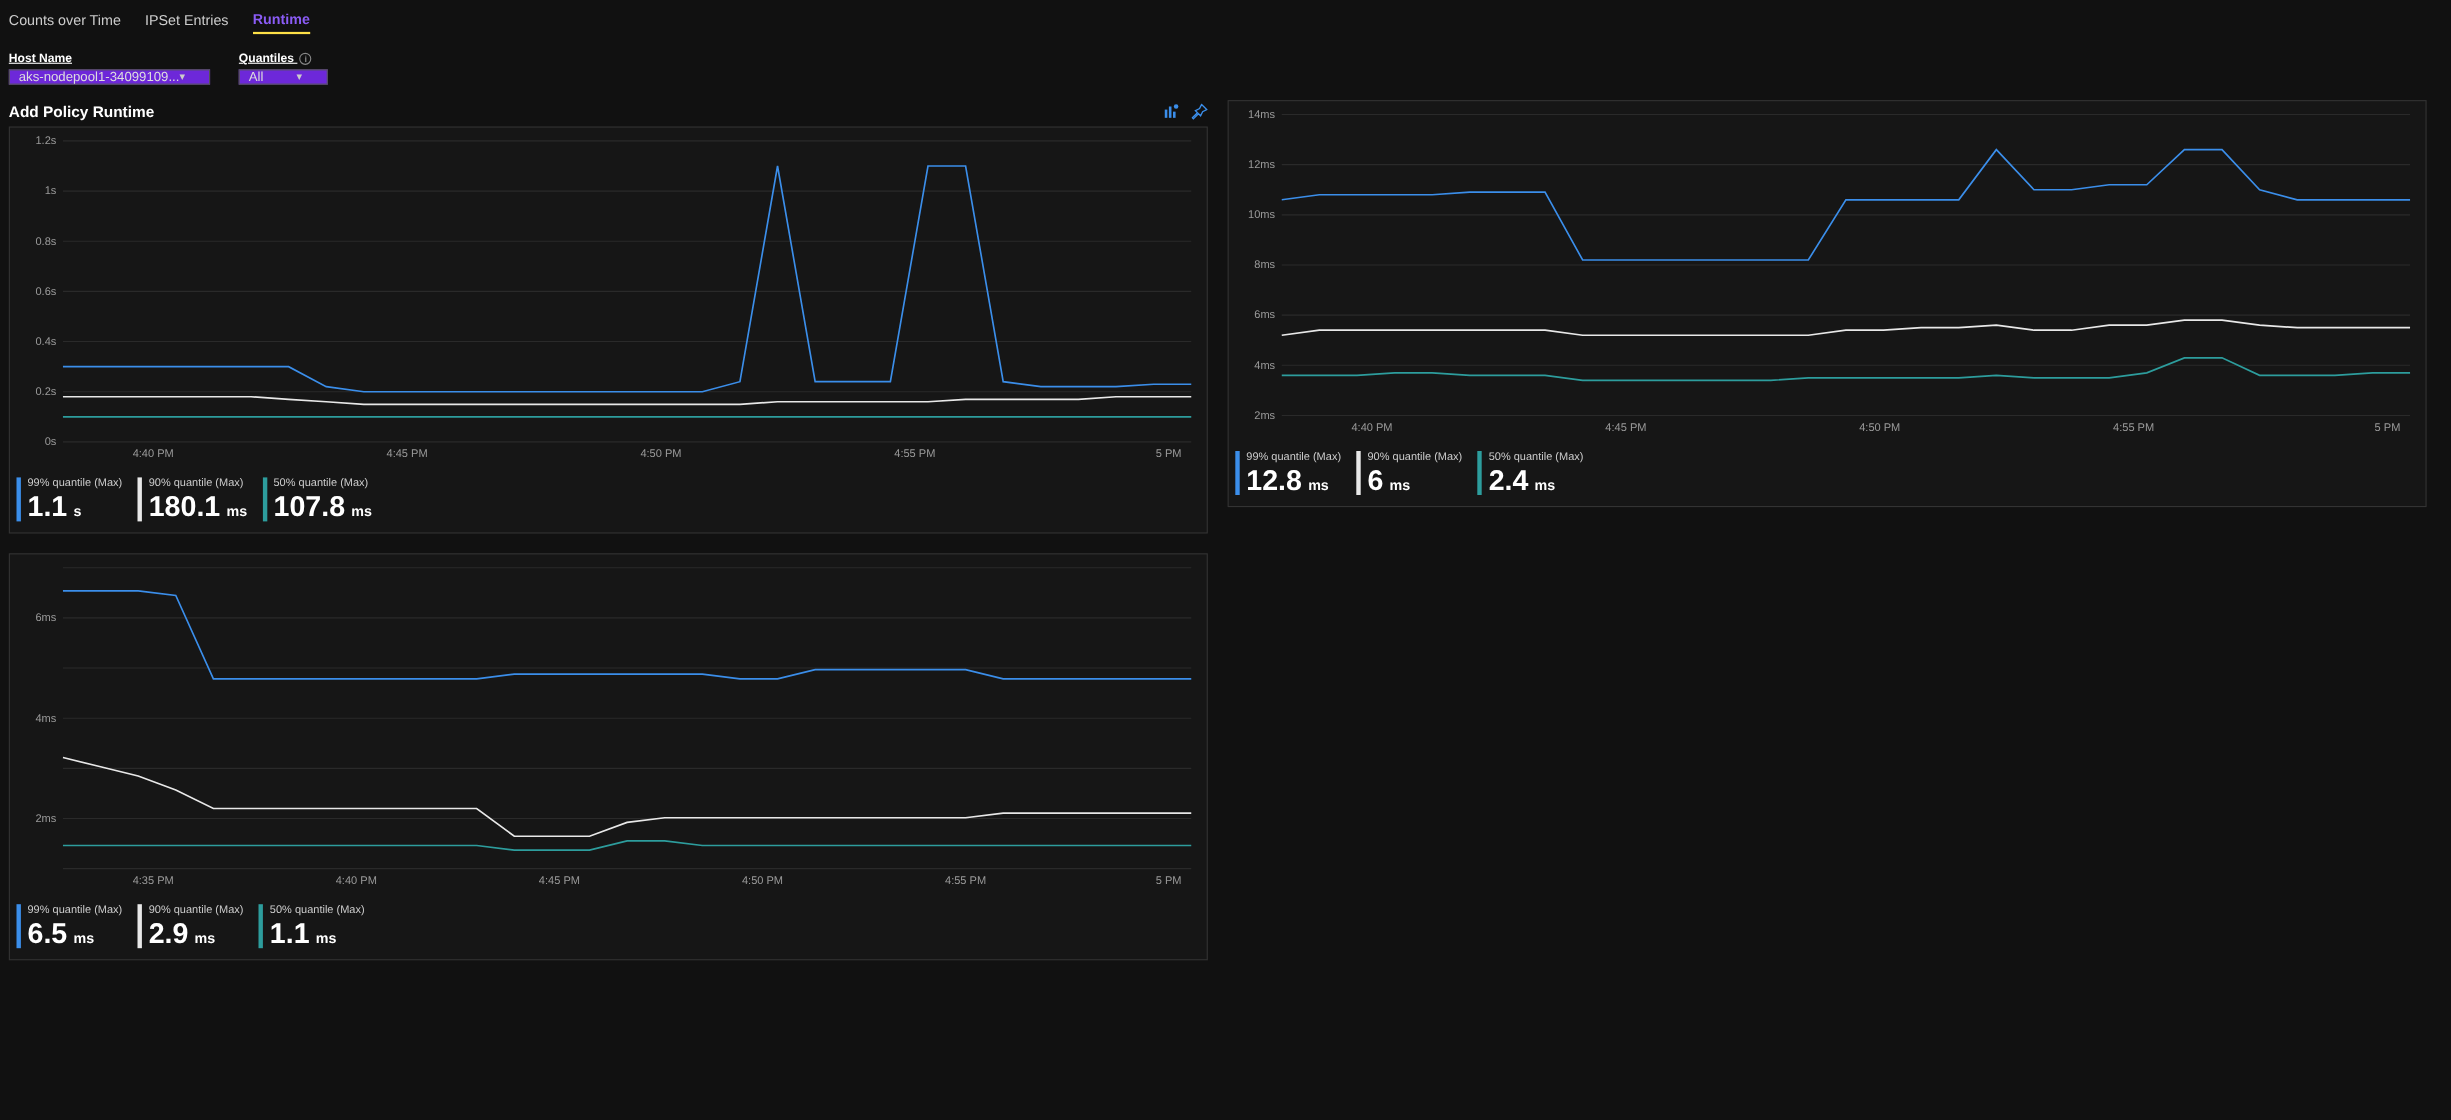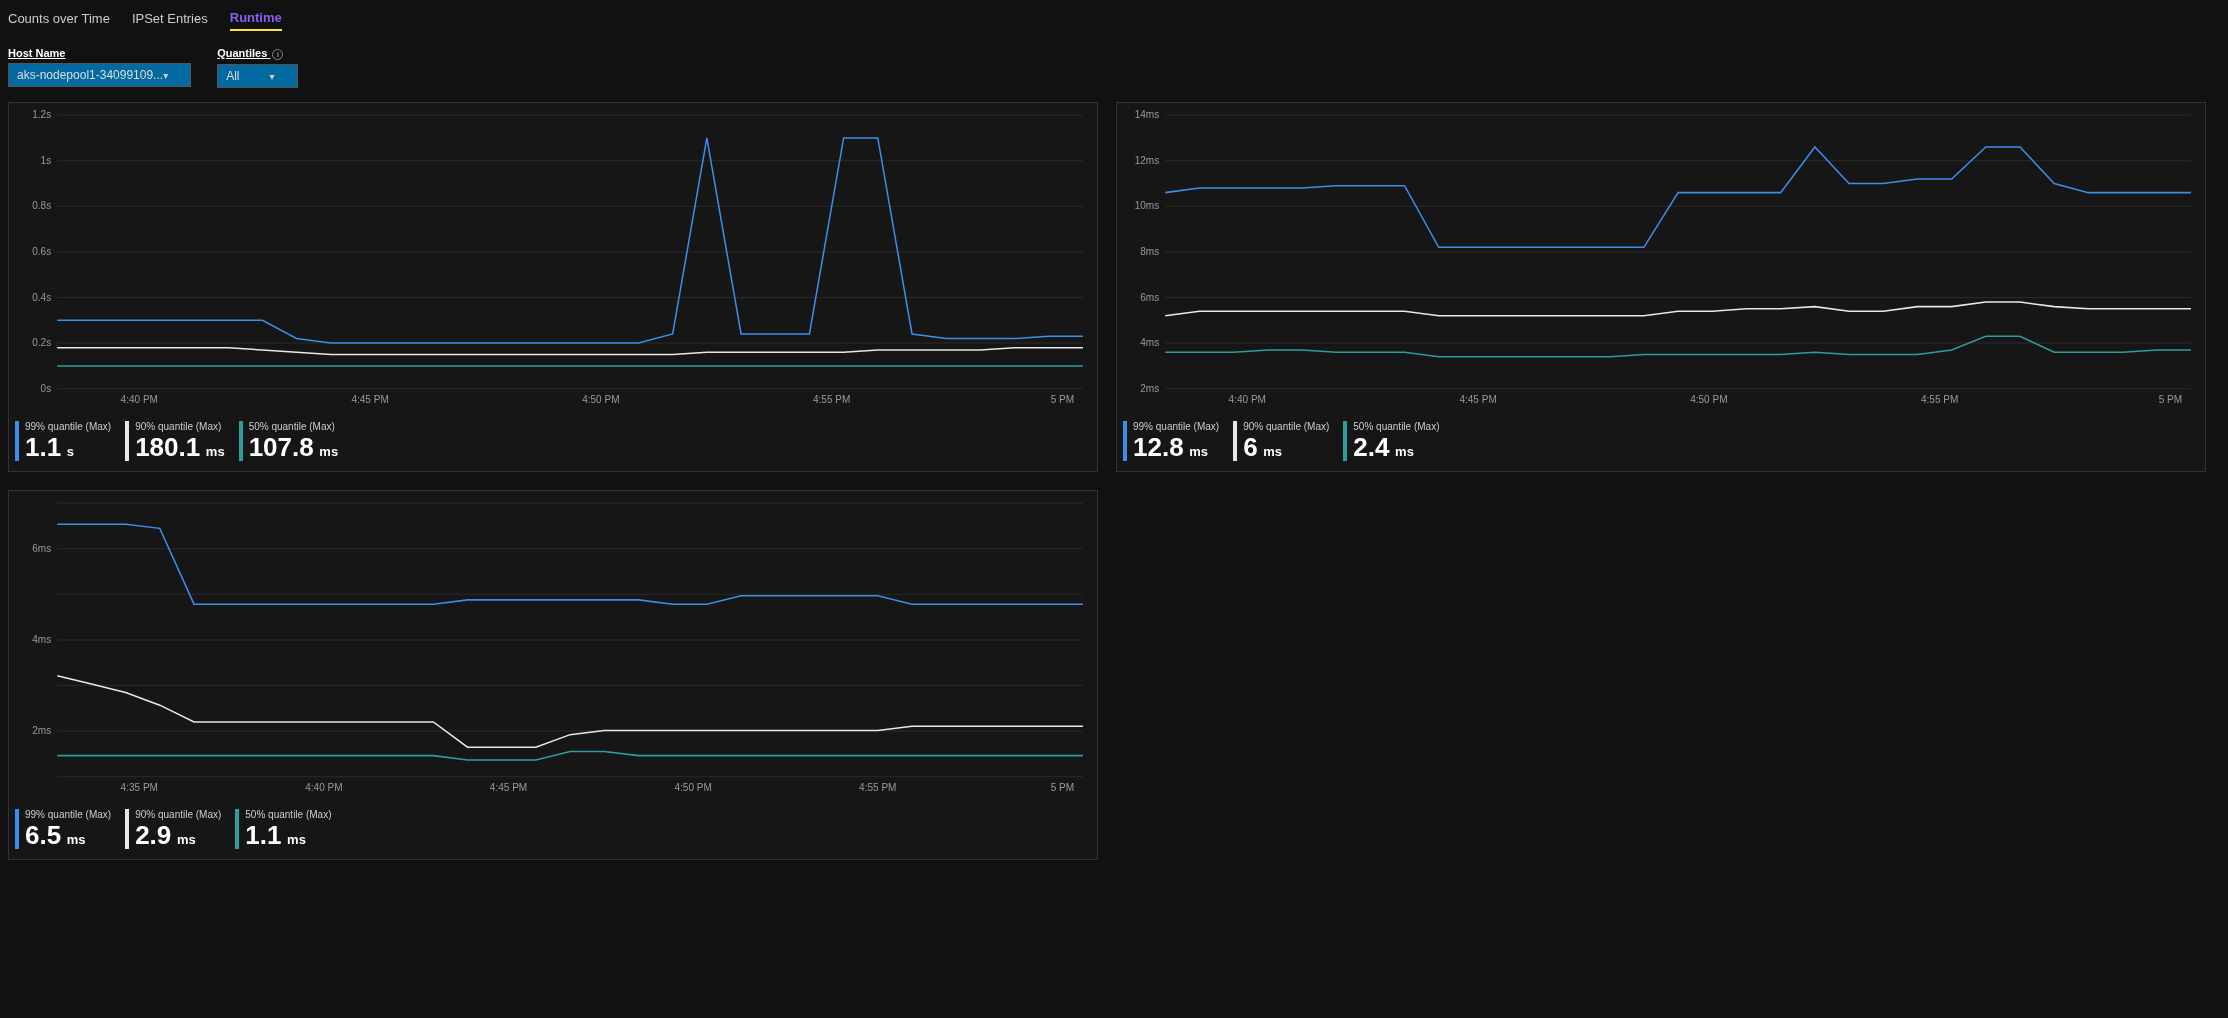--- a/index.html
+++ b/index.html
@@ -11,24 +11,24 @@
     padding: 6px 8px;
     width: 2228px;
   }
   .tabs { display: flex; gap: 22px; padding: 4px 0 8px 0; align-items: center; }
   .tab { color: #cccccc; font-size: 13px; padding-bottom: 4px; cursor: pointer; }
   .tab.active { color: #8b5cf6; border-bottom: 2px solid #fde047; font-weight:600;}
   .filters { display:flex; gap: 26px; padding: 8px 0 14px 0; }
   .filter label { display:block; font-size:11px; font-weight:600; color:#fff; margin-bottom:4px;text-decoration:underline;}
   .info-icon { display:inline-block; width:11px; height:11px; border:1px solid #888; border-radius:50%; font-size:8px; line-height:9px; text-align:center; color:#888; margin-left:2px;}
   .select {
-    background:#0369a1; border:1px solid #555; color:#ddd;
+    background:#6d28d9; border:1px solid #555; color:#ddd;
     font-size:12px; padding:3px 22px 3px 8px; min-width:170px; position:relative;
     display:flex; align-items:center; justify-content:space-between; cursor:pointer;
-    height:24px;
+    height:14px;
   }
   .select.small { min-width:70px;gap:30px;}
   .chev { font-size:10px; color:#ccc; }
   .grid { display:flex; flex-wrap:wrap; gap:18px; }
   .chart-card { width:1090px; }
   .card-head { display:flex; justify-content:space-between; align-items:center; padding:2px 0 6px 0;}
   .card-title { font-size:14px; font-weight:600; color:#fff;}
   .card-actions { display:flex; gap:10px; align-items:center;}
   .act { width:16px; height:16px; cursor:pointer; display:flex; align-items:center; justify-content:center;}
   .act svg { width:15px; height:15px; }
@@ -73,20 +73,38 @@
     </label>
     <div class="select small">
       <span>All</span>
       <span class="chev">▾</span>
     </div>
   </div>
 </div>
 
 <div class="grid" id="charts-grid">
     <div class="chart-card">
+      <div class="card-head">
+        <div class="card-title">Add Policy Runtime</div>
+        <div class="card-actions">
+          <div class="act">
+            <svg viewBox="0 0 16 16">
+              <rect x="2" y="6" width="2.5" height="8" fill="#3b8eea"></rect>
+              <rect x="6" y="3" width="2.5" height="11" fill="#3b8eea"></rect>
+              <rect x="10" y="8" width="2.5" height="6" fill="#3b8eea"></rect>
+              <circle cx="13" cy="3" r="2.2" fill="#3b8eea"></circle>
+            </svg>
+          </div>
+          <div class="act">
+            <svg viewBox="0 0 16 16">
+              <path d="M10 1 L15 6 L11 8 L9 12 L7 10 L2 15 L1 14 L6 9 L4 7 L8 5 Z" fill="none" stroke="#3b8eea" stroke-width="1.3"></path>
+            </svg>
+          </div>
+        </div>
+      </div>
       <div class="plot-wrap">
         <div class="plot">
           <svg class="chart" viewBox="0 0 1070 300" preserveAspectRatio="none">
             <line x1="42" x2="1062" y1="278" y2="278" class="grid-line"></line>
             <text x="36" y="281" text-anchor="end" class="axis-text">0s</text>
             <line x1="42" x2="1062" y1="233" y2="233" class="grid-line"></line>
             <text x="36" y="236" text-anchor="end" class="axis-text">0.2s</text>
             <line x1="42" x2="1062" y1="188.00000000000003" y2="188.00000000000003" class="grid-line"></line>
             <text x="36" y="191.00000000000003" text-anchor="end" class="axis-text">0.4s</text>
             <line x1="42" x2="1062" y1="143" y2="143" class="grid-line"></line>

